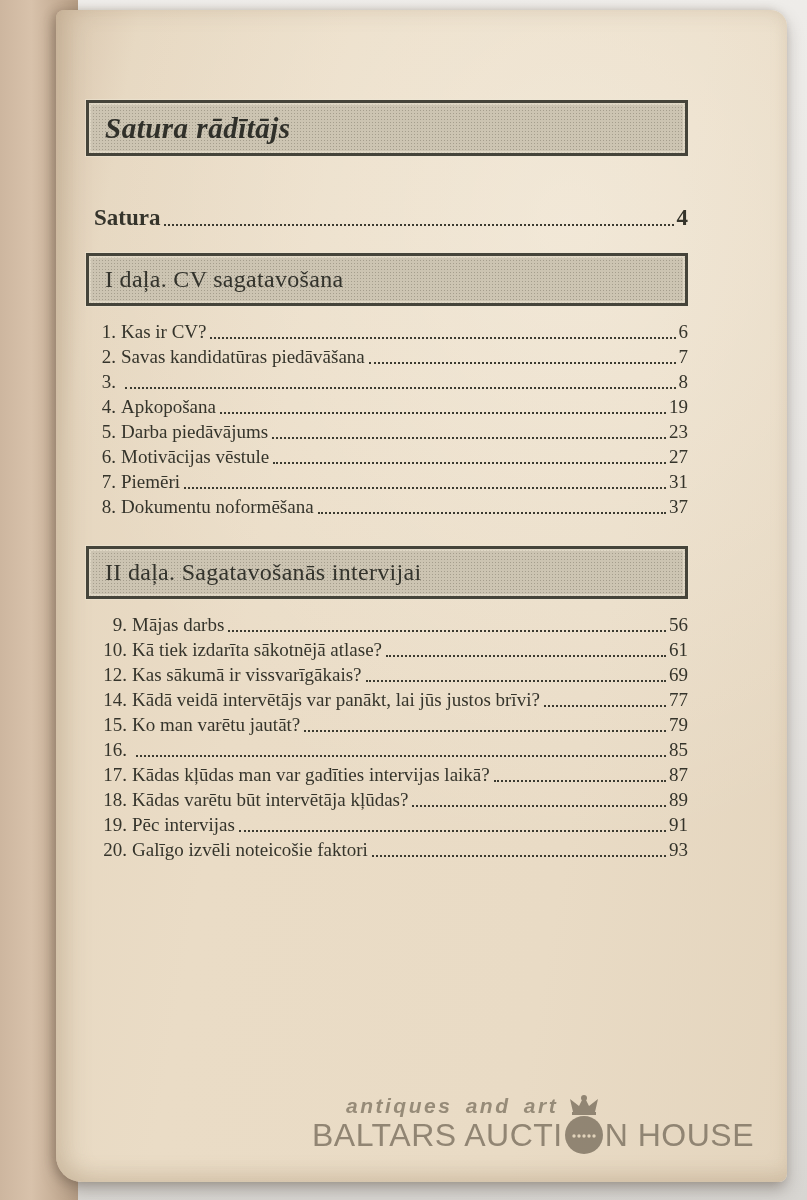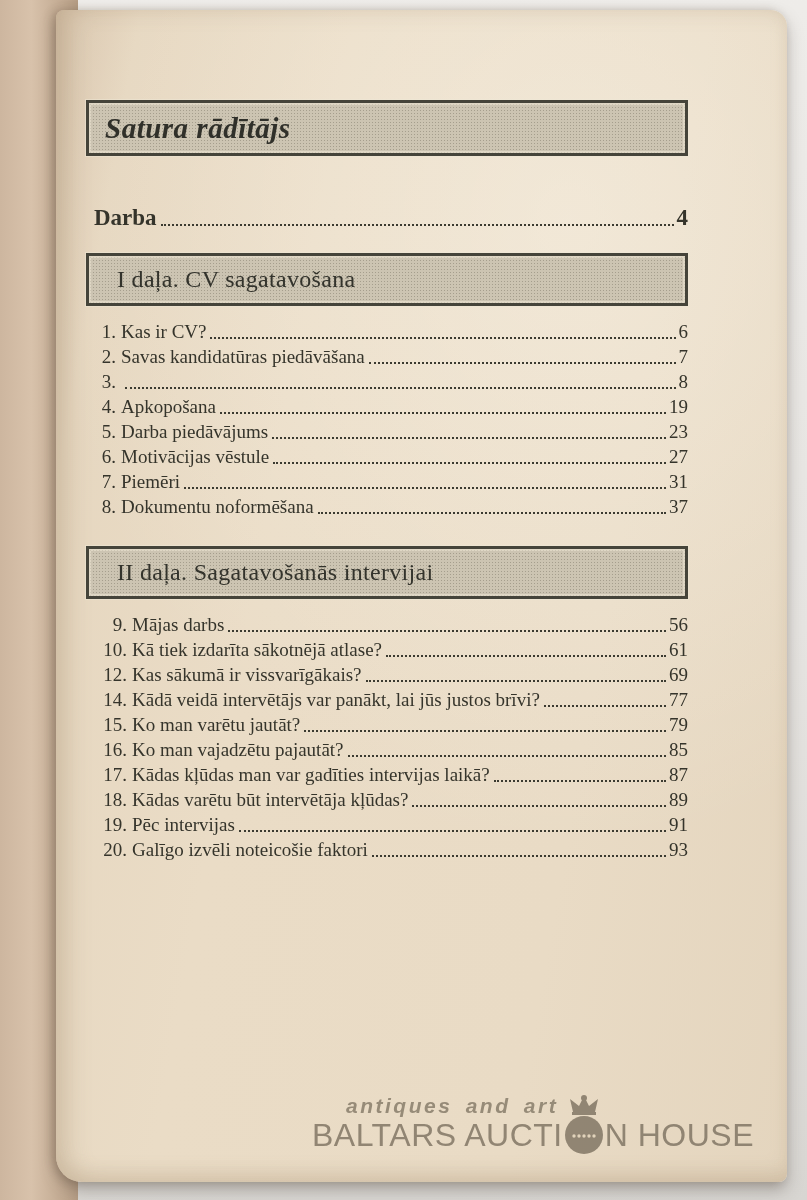--- a/index.html
+++ b/index.html
@@ -60,21 +60,21 @@
     margin:0 3px 5px 4px;
   }
   .intro-row{
     margin-left:8px;margin-bottom:21px;
     font-weight:bold;font-size:23px;line-height:29px;
   }
   .intro-row .leader{border-bottom:2.8px dotted #3b3a30;margin-bottom:6px;}
   .section-box{
     height:47px;
     display:flex;align-items:center;
-    padding-left:28px;
+    padding-left:16px;
   }
   .section-box .section-title{
     font-size:24px;letter-spacing:0.3px;color:#33332c;
   }
   .section + .section{margin-top:27px;}
   .items{margin-top:13px;margin-left:8px;font-size:19px;line-height:25px;}
   .items .num{text-align:right;white-space:pre;padding-right:5px;}
   .items.s0 .num{width:22px;}
   .items.s1 .num{width:33px;}
   .items .label{white-space:nowrap;}
@@ -105,21 +105,21 @@
   <div class="spine-strip"></div>
 
   <div class="page">
     <div class="content">
 
       <div class="frame-box title-box">
         <span class="title">Satura rādītājs</span>
       </div>
 
       <div class="toc-row intro-row">
-        <span>Darba</span>
+        <span>Satura</span>
         <span class="leader"></span>
         <span class="pageno">4</span>
       </div>
 
       <div class="section">
         <div class="frame-box section-box">
           <span class="section-title">I daļa. CV sagatavošana</span>
         </div>
         <div class="items s0">
             <div class="toc-row">
@@ -202,21 +202,20 @@
     <span class="pageno">77</span>
   </div>
             <div class="toc-row">
     <span class="num">15.</span>
     <span class="label">Ko man varētu jautāt?</span>
     <span class="leader"></span>
     <span class="pageno">79</span>
   </div>
             <div class="toc-row">
     <span class="num">16.</span>
-    <span class="label">Ko man vajadzētu pajautāt?</span>
     <span class="leader"></span>
     <span class="pageno">85</span>
   </div>
             <div class="toc-row">
     <span class="num">17.</span>
     <span class="label">Kādas kļūdas man var gadīties intervijas laikā?</span>
     <span class="leader"></span>
     <span class="pageno">87</span>
   </div>
             <div class="toc-row">

